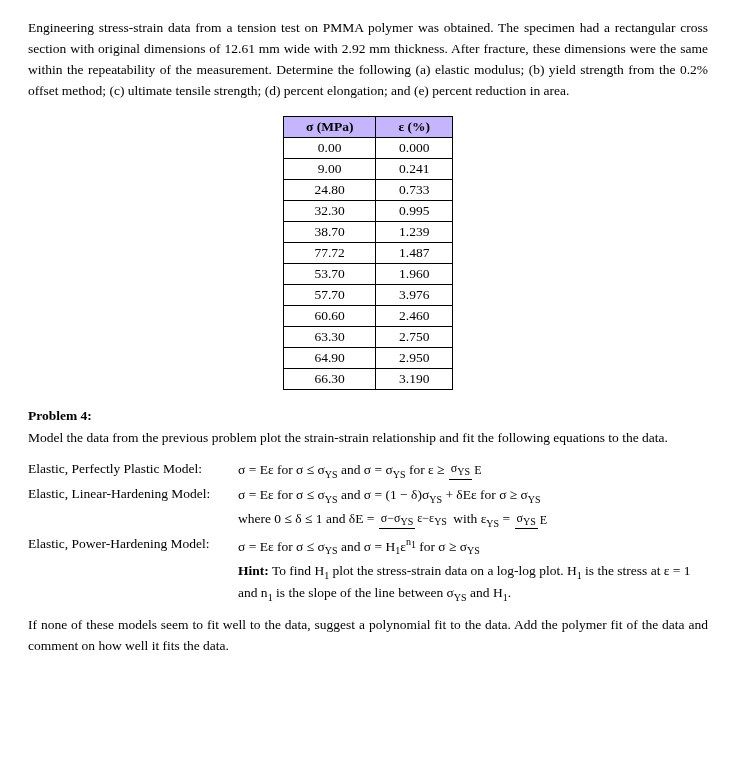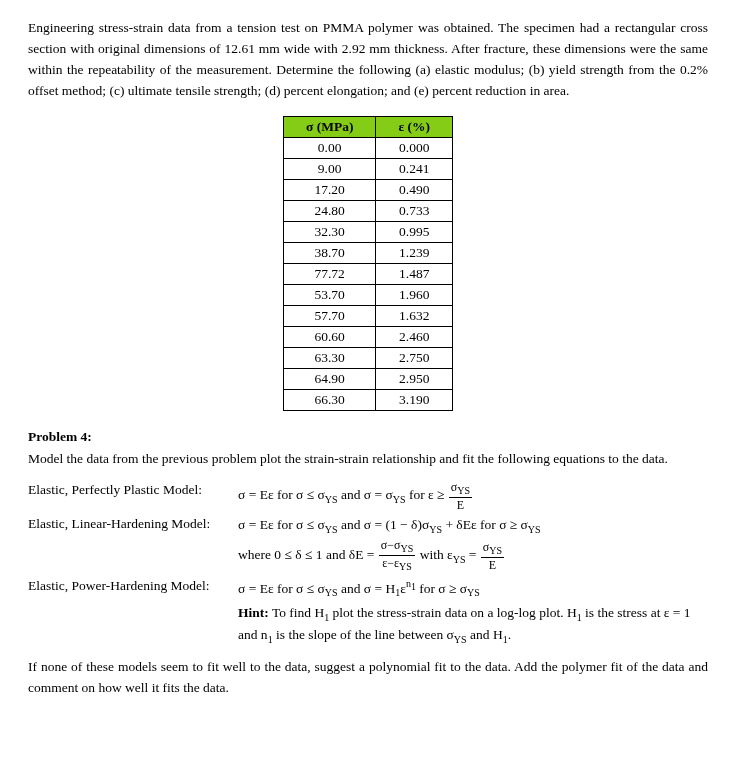--- a/index.html
+++ b/index.html
@@ -26,21 +26,21 @@
       border-collapse: collapse;
       font-size: 13.5px;
     }
     table th, table td {
       border: 1px solid #000;
       padding: 2px 22px;
       text-align: center;
     }
     table th {
       font-weight: bold;
-      background: #84cc16;
+      background: #c4b5fd;
     }
     .problem-title {
       font-weight: bold;
       margin-bottom: 4px;
       margin-top: 14px;
     }
     .problem-body {
       line-height: 1.55;
       text-align: justify;
       margin-bottom: 10px;
@@ -71,21 +71,21 @@
       font-weight: bold;
       text-align: right;
     }
     .final-para {
       line-height: 1.55;
       text-align: justify;
       margin-top: 10px;
     }
     .frac {
       display: inline-flex;
-      flex-direction: column;
+      flex-direction: row;
       align-items: center;
       vertical-align: middle;
       font-size: 12px;
       line-height: 1.2;
       margin: 0 1px;
       text-align: center;
     }
     .frac .num { border-bottom: 1px solid #000; padding: 0 2px; }
     .frac .den { padding: 0 2px; }
     sub { font-size: 10px; }
@@ -107,24 +107,20 @@
     <tbody id="table-body">
     <tr>
           <td>0.00</td>
           <td>0.000</td>
         </tr>
         <tr>
           <td>9.00</td>
           <td>0.241</td>
         </tr>
         <tr>
-          <td>17.20</td>
-          <td>0.490</td>
-        </tr>
-        <tr>
           <td>24.80</td>
           <td>0.733</td>
         </tr>
         <tr>
           <td>32.30</td>
           <td>0.995</td>
         </tr>
         <tr>
           <td>38.70</td>
           <td>1.239</td>
@@ -132,21 +128,21 @@
         <tr>
           <td>77.72</td>
           <td>1.487</td>
         </tr>
         <tr>
           <td>53.70</td>
           <td>1.960</td>
         </tr>
         <tr>
           <td>57.70</td>
-          <td>1.632</td>
+          <td>3.976</td>
         </tr>
         <tr>
           <td>60.60</td>
           <td>2.460</td>
         </tr>
         <tr>
           <td>63.30</td>
           <td>2.750</td>
         </tr>
         <tr>

